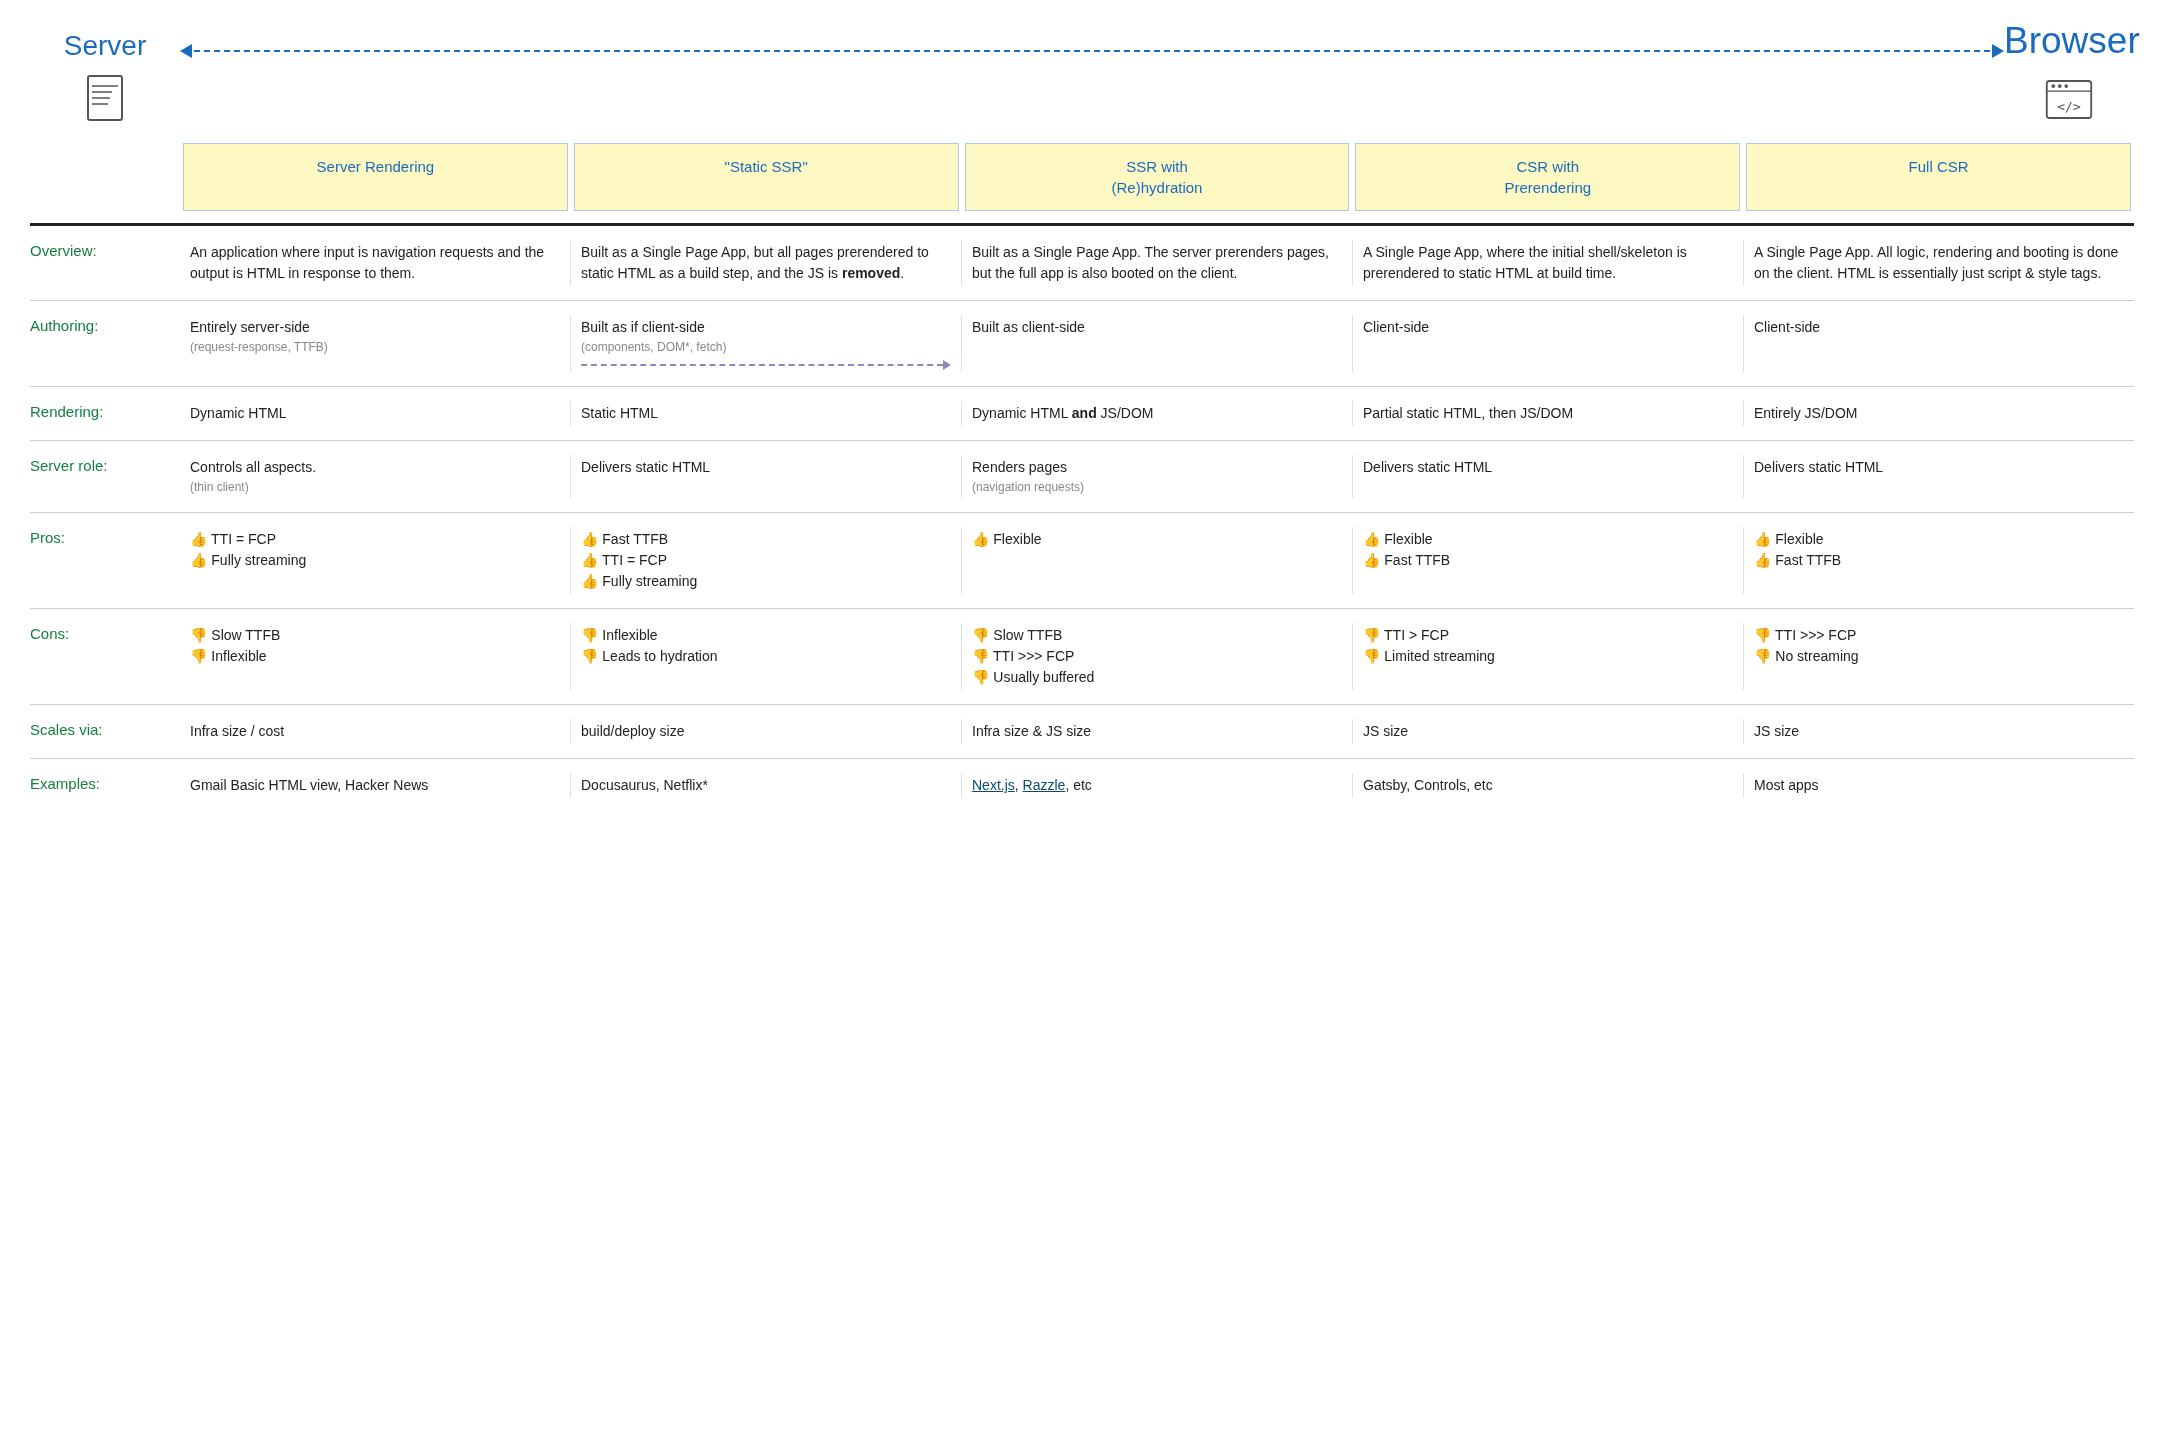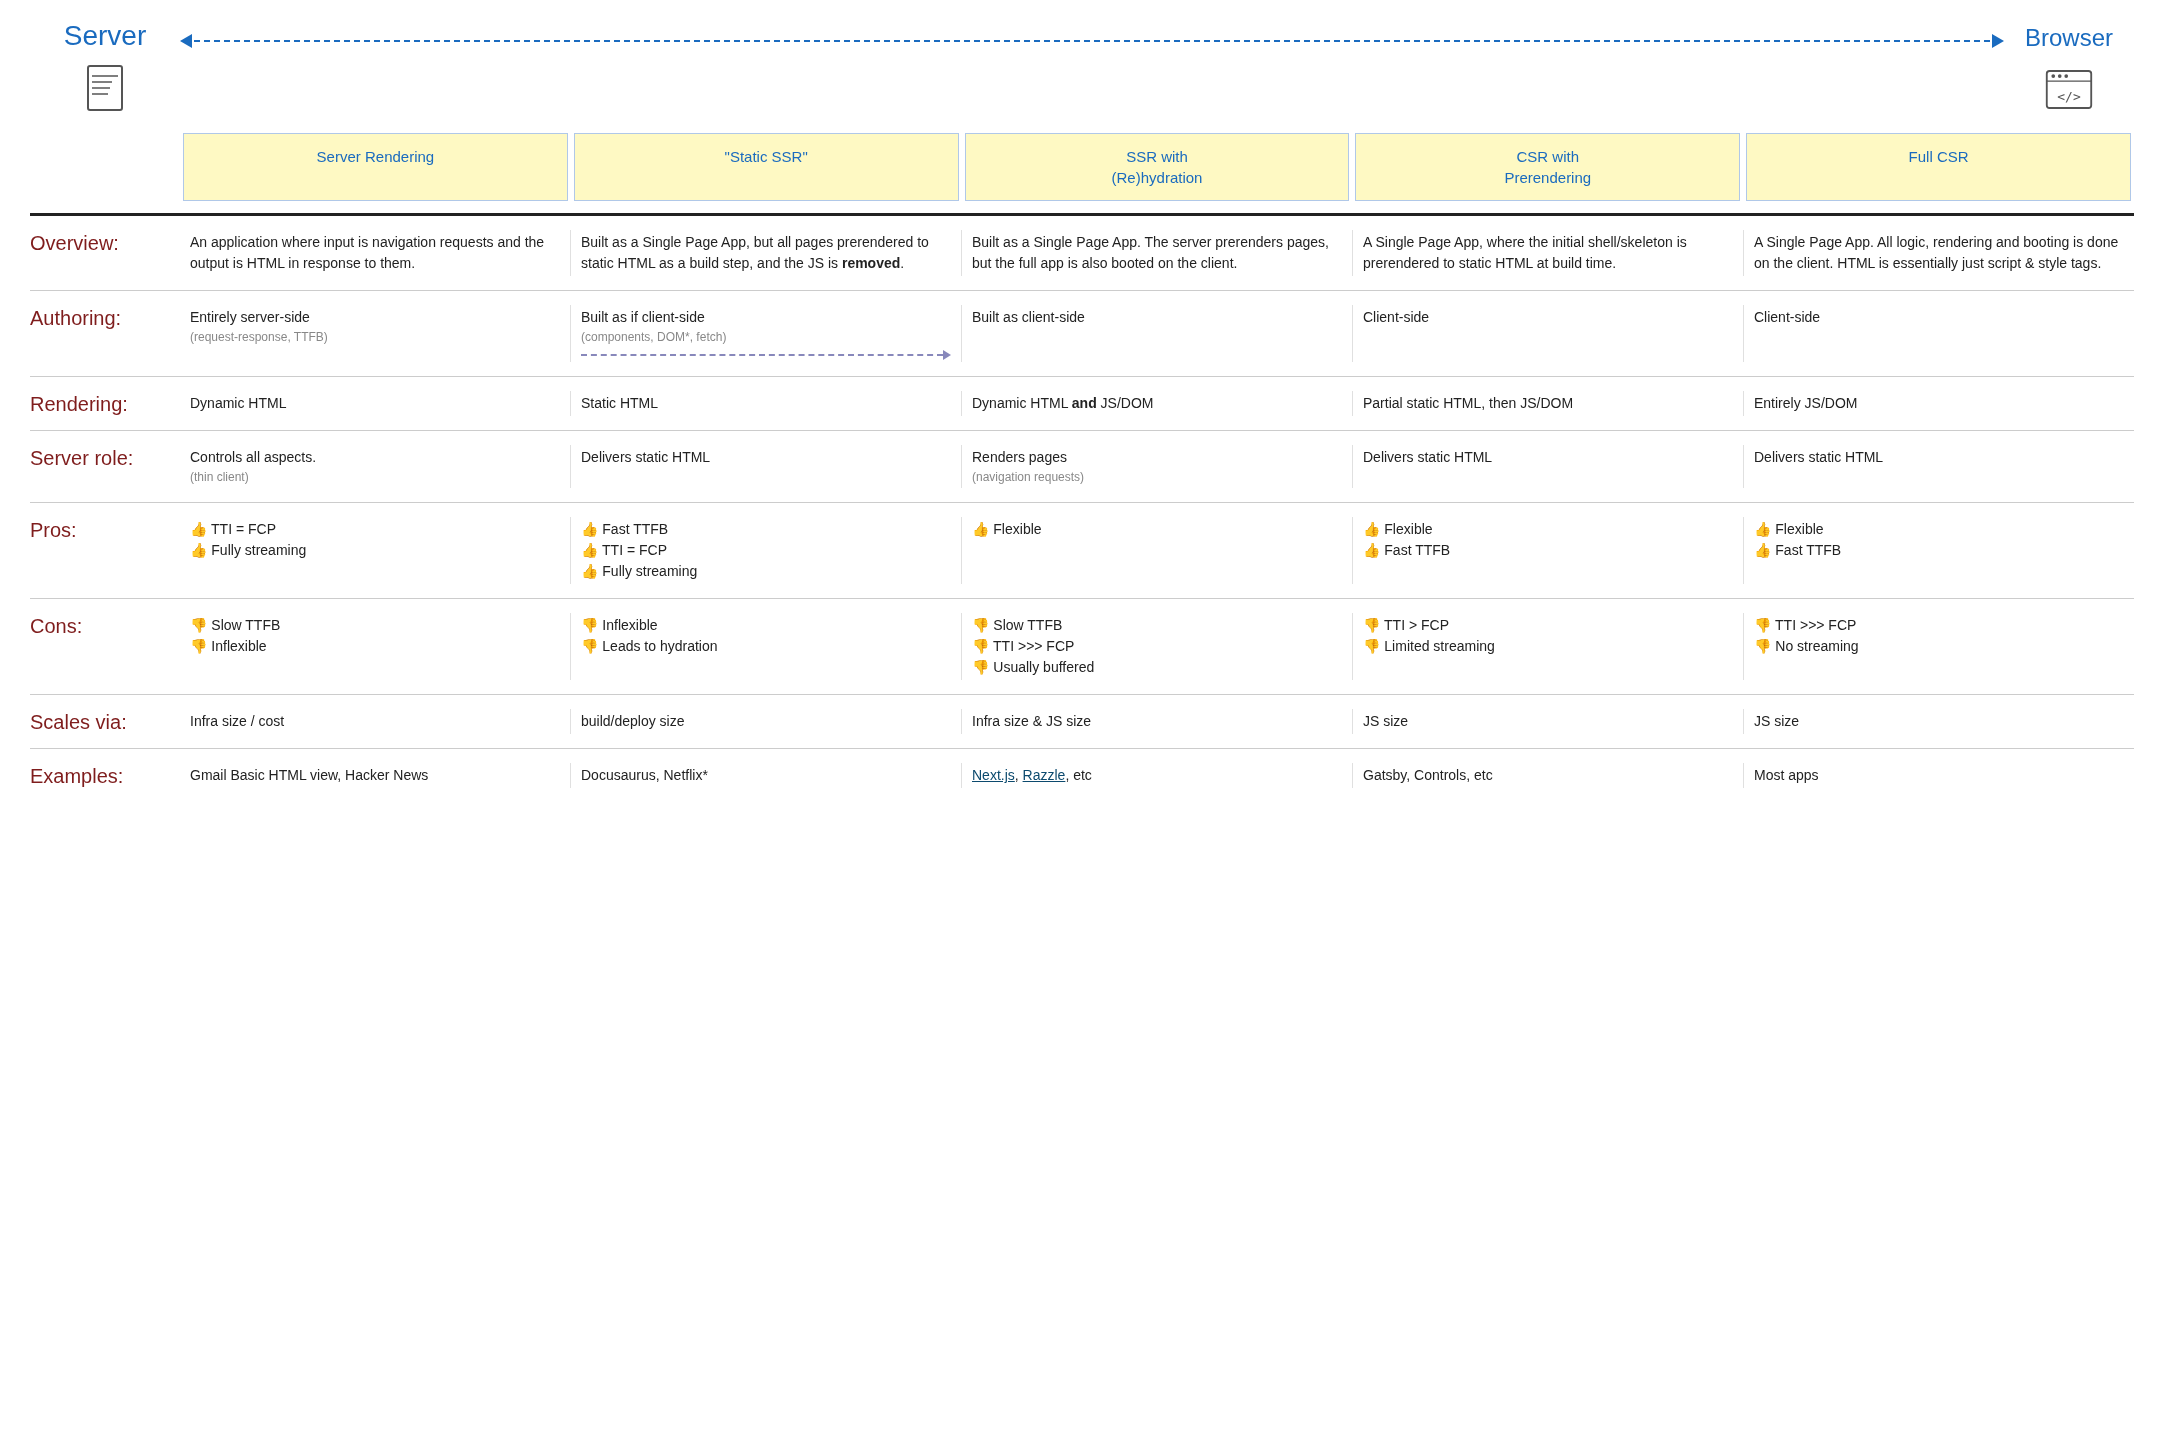--- a/index.html
+++ b/index.html
@@ -22,21 +22,21 @@
       color: #1a6bbf;
       font-size: 28px;
       font-weight: 400;
       width: 150px;
       text-align: center;
       flex-shrink: 0;
     }
 
     .browser-label {
       color: #1a6bbf;
-      font-size: 24px;
+      font-size: 37px;
       font-weight: 400;
       width: 130px;
       text-align: center;
       flex-shrink: 0;
     }
 
     .arrow-container {
       flex: 1;
       display: flex;
       align-items: center;
@@ -134,22 +134,22 @@
       display: flex;
       border-bottom: 1px solid #ccc;
       padding: 14px 0;
       align-items: flex-start;
     }
 
     .row-label {
       width: 150px;
       flex-shrink: 0;
       font-weight: 400;
-      color: #7f1d1d;
-      font-size: 20px;
+      color: #15803d;
+      font-size: 15px;
       padding-top: 2px;
     }
 
     .row-cells {
       flex: 1;
       display: flex;
     }
 
     .cell {
       flex: 1;

